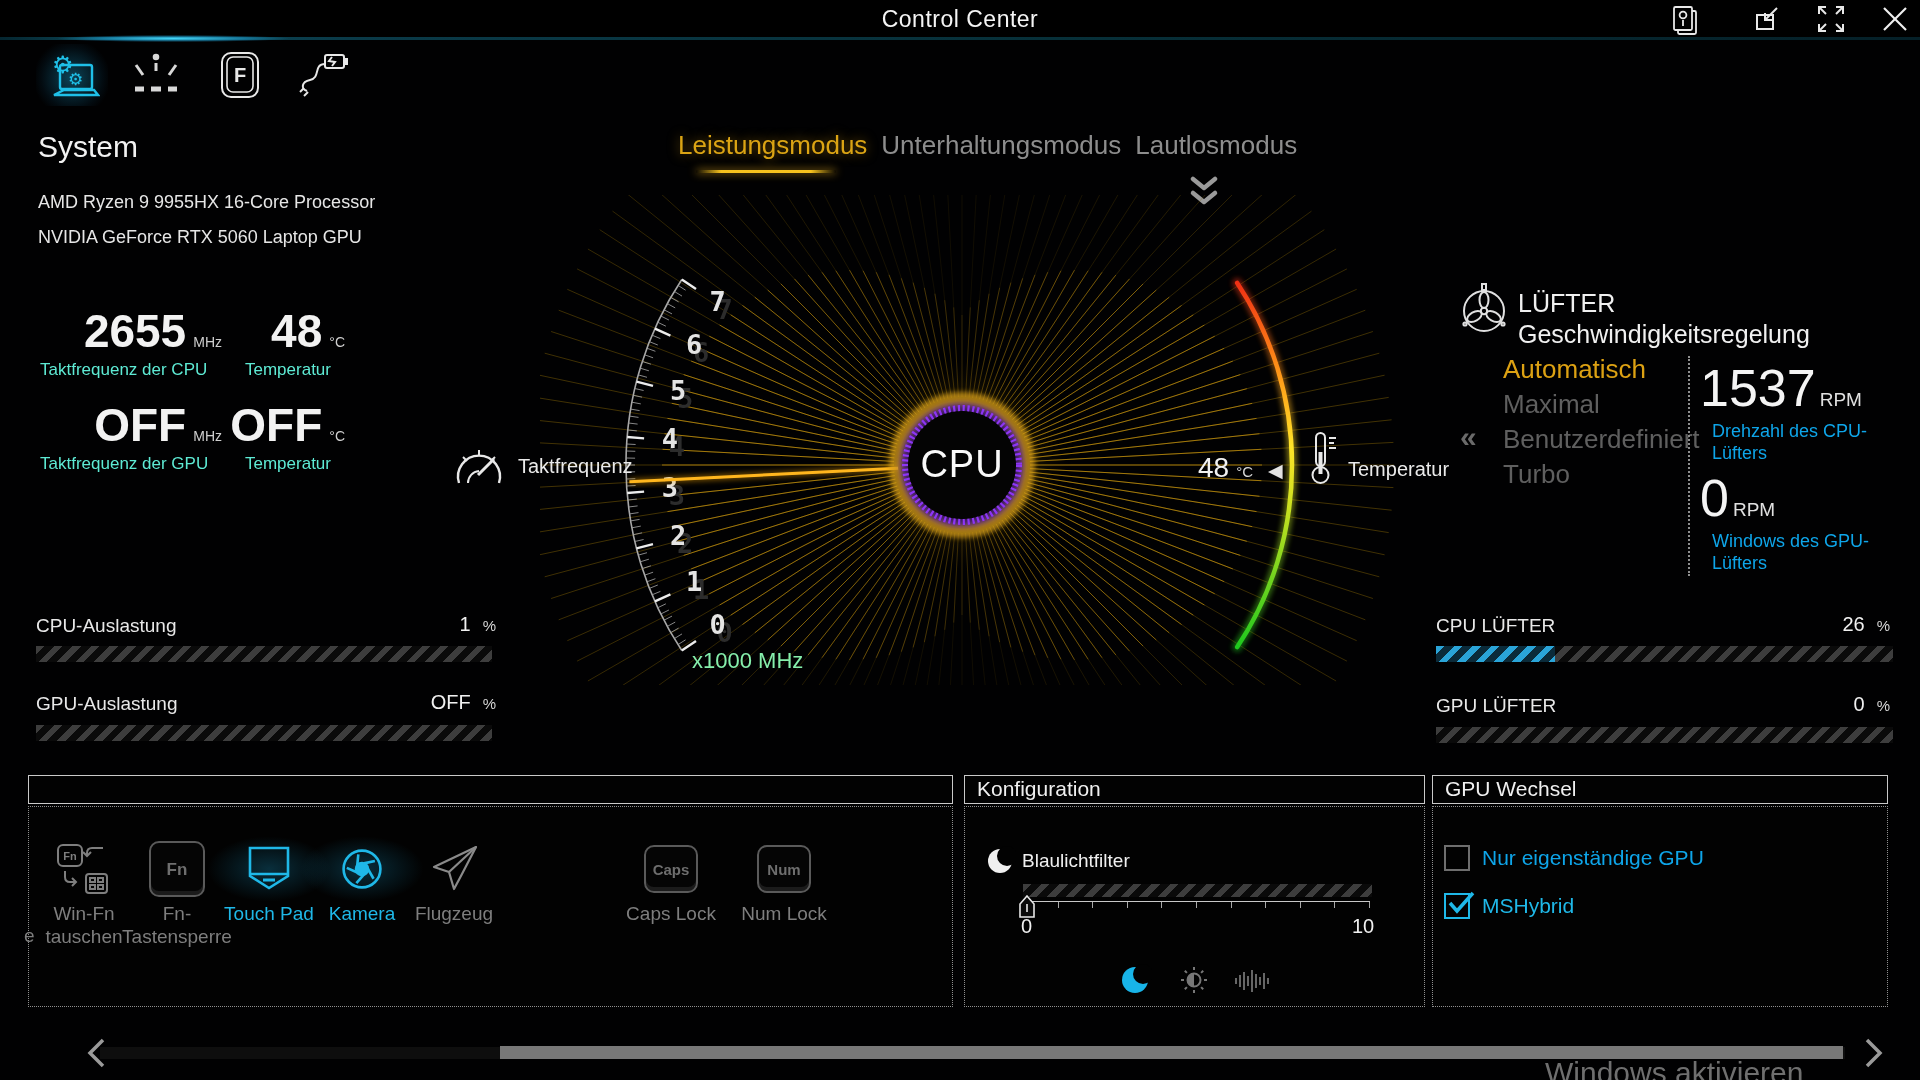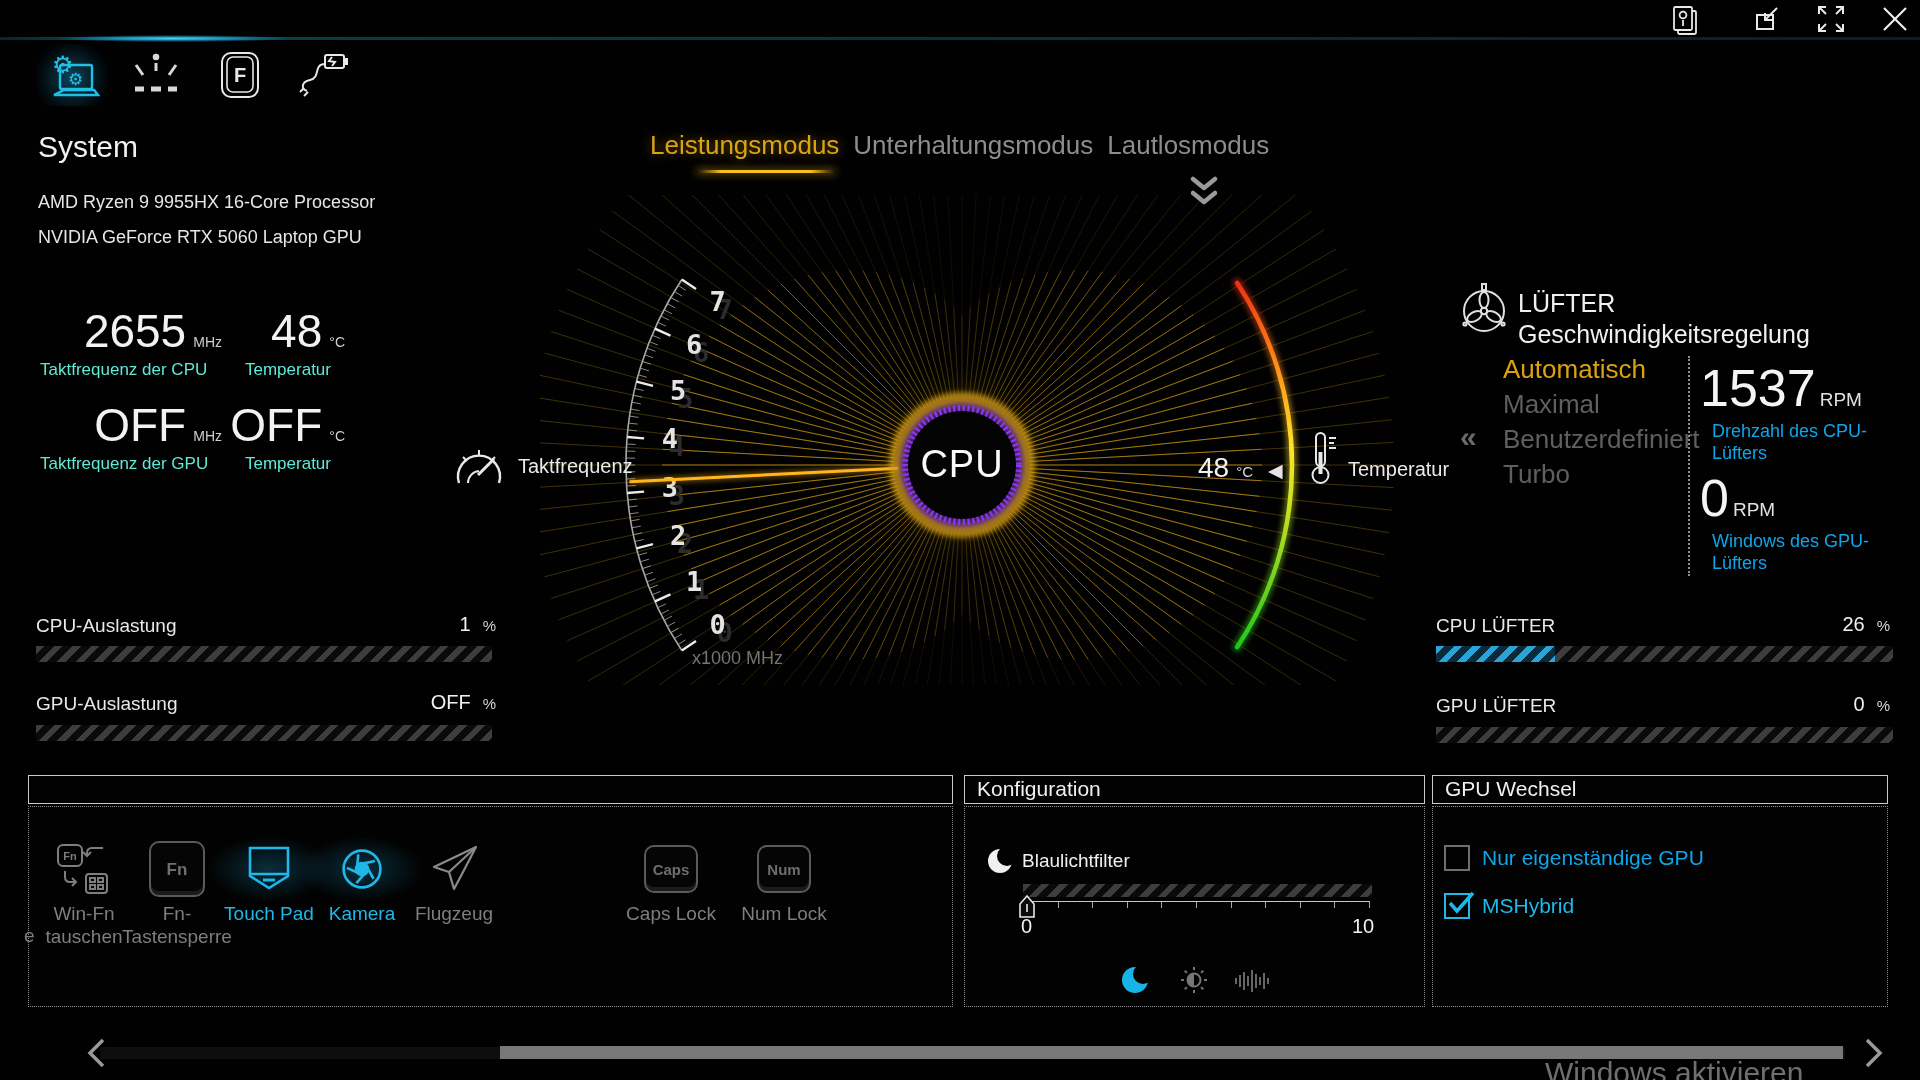--- a/index.html
+++ b/index.html
@@ -12,32 +12,32 @@
 .title{position:absolute;left:0;right:0;top:6px;text-align:center;font-size:23px;font-weight:400;color:#f5f5f5;letter-spacing:.5px}
 .tb-ico{position:absolute;top:5px;cursor:default}
 .accent{position:absolute;left:0;top:37px;width:1920px;height:3px;background:linear-gradient(90deg,#052630 0%,#0c4a5a 6%,#0a3a48 18%,#073039 55%,#052028 100%)}
 .accent-glow{position:absolute;left:58px;top:35px;width:230px;height:7px;background:radial-gradient(ellipse at center,rgba(70,220,255,.95) 0%,rgba(30,160,210,.55) 45%,transparent 72%)}
 .navtab{position:absolute;top:44px;width:72px;height:62px;display:flex;align-items:center;justify-content:center}
 .navtab.active{background:radial-gradient(circle at 50% 55%,rgba(28,160,205,.42),rgba(12,70,100,.15) 62%,transparent 78%)}
 .h-system{font-size:30px;font-weight:300;color:#f2f2f2}
 .sysline{font-size:18px;color:#e6e6e6}
 .stat{position:absolute}
 .stat-val{display:flex;align-items:baseline;justify-content:flex-end;gap:7px}
-.big{font-weight:400;font-size:46px;color:#f2f2f2}
+.big{font-weight:700;font-size:46px;color:#f2f2f2}
 .unit{font-size:14px;color:#cfcfcf}
 .label-cyan{color:#5eead4;font-size:17px;margin-top:2px;white-space:nowrap}
 .rowlabel{font-size:19px;color:#e8e8e8}
 .rowval{display:flex;align-items:baseline;justify-content:flex-end;gap:12px}
 .rowval .v{font-size:20px;color:#f0f0f0}
 .rowval .u{font-size:15px;color:#d5d5d5}
 .hatch{background:repeating-linear-gradient(135deg,#3d3d3d 0 6px,#0a0a0a 6px 13px)}
 .hatch-cyan{background:repeating-linear-gradient(135deg,#2aa4d8 0 6px,#0b2b3a 6px 13px)}
 .bar{position:absolute;height:16px;overflow:hidden}
 .bar .fill{position:absolute;left:0;top:0;bottom:0;width:0}
-.modes{position:absolute;left:650px;top:130px;display:flex;gap:14px;align-items:center}
+.modes{position:absolute;left:678px;top:130px;display:flex;gap:14px;align-items:center}
 .mode{font-size:26px;font-weight:300;color:#8d8d8d;white-space:nowrap}
 .mode.active{color:#dba414;text-shadow:0 0 12px rgba(225,165,25,.55)}
 .mode-underline{position:absolute;left:696px;top:170px;width:140px;height:3px;background:linear-gradient(90deg,rgba(120,85,0,.1),#f7c21e 18% 82%,rgba(120,85,0,.1));box-shadow:0 0 9px rgba(247,185,30,.8);border-radius:2px}
 .gtext{font-size:20px;color:#eaeaea}
 .fan-title{font-size:25px;font-weight:300;color:#f0f0f0;line-height:31px}
 .fanmode{font-size:26px;font-weight:300;color:#5f5f5f;line-height:35px;white-space:nowrap}
 .fanmode.active{color:#dca113}
 .guillemet{font-size:30px;color:#6a6a6a;font-weight:bold}
 .fan-divider{position:absolute;left:1688px;top:356px;height:220px;width:0;border-left:2px dotted #8f8f8f}
 .rpmrow{position:absolute;display:flex;align-items:baseline;justify-content:flex-start;gap:4px;width:190px}
@@ -63,20 +63,21 @@
 .scroll-track{position:absolute;left:100px;top:1047px;width:1745px;height:12px;background:#0e0e0e}
 .scroll-thumb{position:absolute;left:500px;top:1046px;width:1343px;height:13px;background:#787878}
 .clip-e{position:absolute;left:24px;top:925px;font-size:19px;color:#7e7e7e}
 </style>
 </head>
 <body>
 
 <div id="app">
 
   <div class="titlebar">
+    <div class="title">Control Center</div>
     <div class="tb-ico" style="left:1668px">
       <svg width="36" height="32" viewBox="0 0 36 32" fill="none" stroke="#e8e8e8" stroke-width="1.8">
         <rect x="10" y="6" width="18" height="23" rx="1.5"></rect>
           <rect x="6" y="2" width="18" height="23" rx="1.5" fill="#000"></rect>
         <circle cx="15" cy="10" r="3.4"></circle>
           <line x1="15" y1="15" x2="15" y2="21"></line>
       </svg>
     </div>
     <div class="tb-ico" style="left:1752px">
       <svg width="30" height="28" viewBox="0 0 30 28" fill="none" stroke="#e8e8e8" stroke-width="2">
@@ -560,21 +561,21 @@
     <svg width="54" height="42" viewBox="0 0 54 42" fill="none" stroke="#e8e8e8">
       <path d="M7 38 A21 21 0 1 1 47 38" stroke-width="2.4"></path>
       <line x1="27" y1="5" x2="27" y2="10" stroke-width="2"></line>
         <line x1="11" y1="12" x2="15" y2="16" stroke-width="2"></line>
         <line x1="43" y1="12" x2="39" y2="16" stroke-width="2"></line>
       <path d="M16 38 A12 12 0 0 1 27 26" stroke-width="2"></path>
       <line x1="26" y1="30" x2="42" y2="14" stroke-width="3"></line>
     </svg>
     <span class="gtext">Taktfrequenz</span>
   </div>
-  <div class="abs" style="left:692px;top:648px;font-size:18px;color:#737373">x1000 MHz</div>
+  <div class="abs" style="left:692px;top:648px;font-size:22px;color:#86efac">x1000 MHz</div>
 
   <div class="abs" style="left:1198px;top:452px;display:flex;align-items:baseline;gap:7px">
     <span style="font-size:28px;color:#f2f2f2">48</span>
     <span style="font-size:15px;color:#d8d8d8">°C</span>
     <span style="font-size:19px;color:#e2e2e2;margin-left:8px">◀</span>
   </div>
   <div class="abs" style="left:1307px;top:430px">
     <svg width="32" height="58" viewBox="0 0 32 58" fill="none" stroke="#e8e8e8" stroke-width="2">
       <rect x="9" y="3" width="9" height="33" rx="4.5"></rect>
       <circle cx="13.5" cy="45" r="8"></circle>

